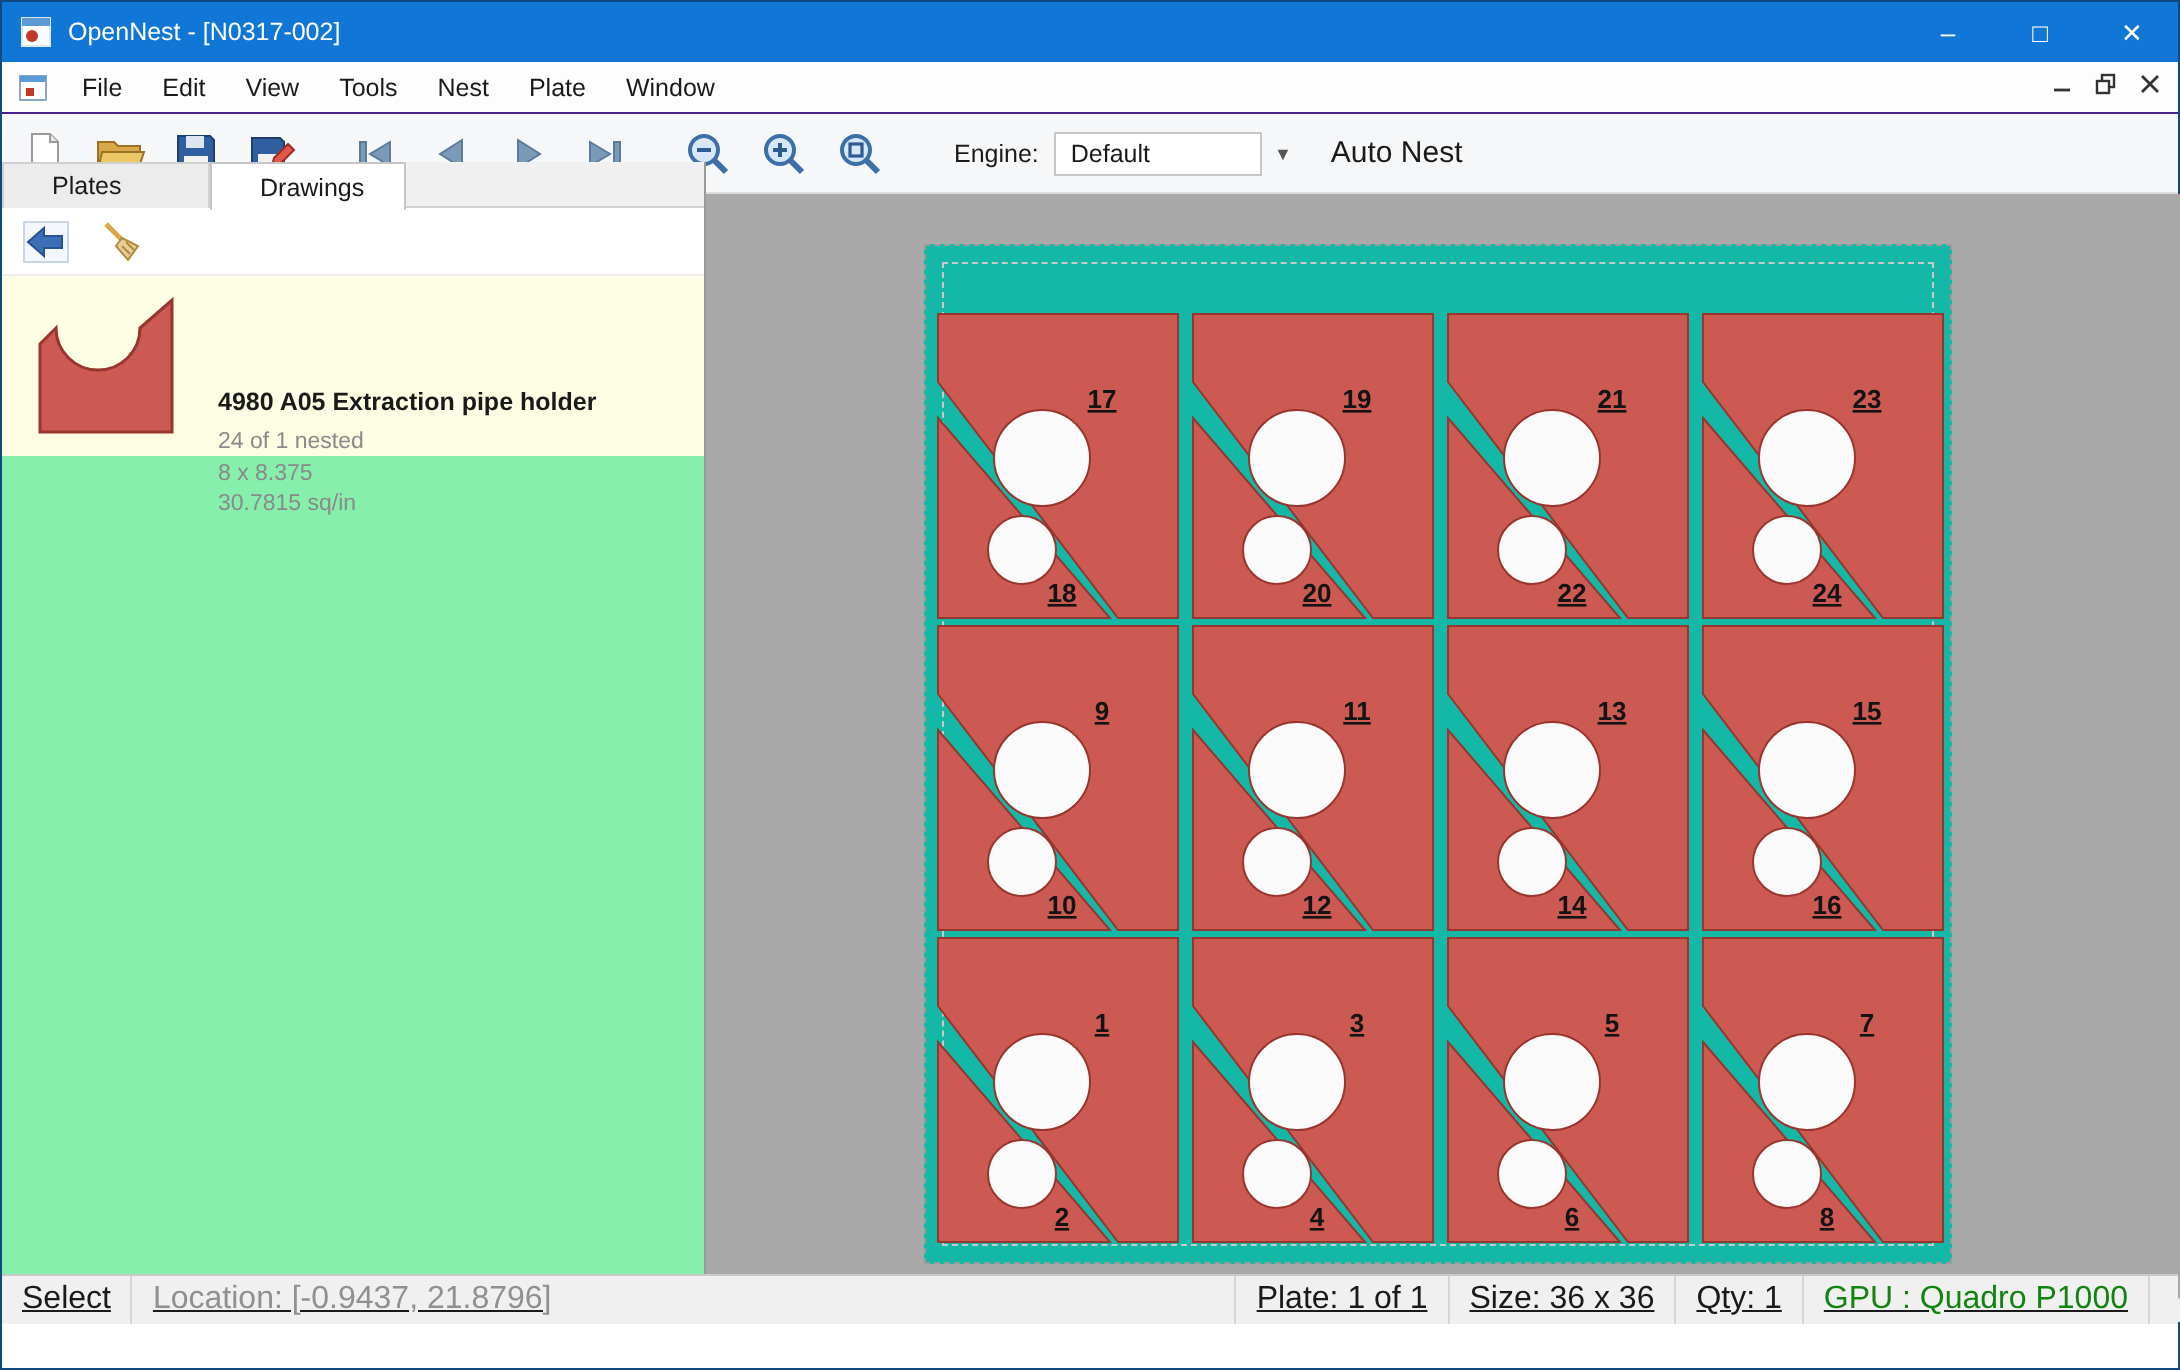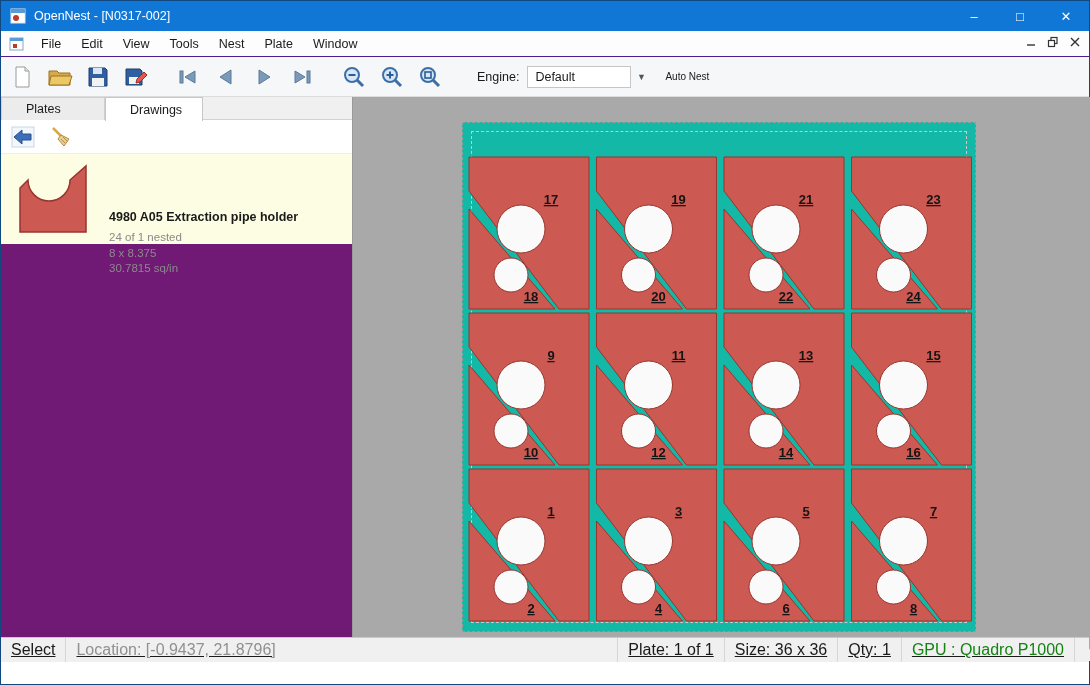--- a/index.html
+++ b/index.html
@@ -27,24 +27,24 @@
   
   .toolbar { position:absolute; left:0; top:56px; width:100%; height:40px; background:#f6f7f8;
     border-bottom:1px solid #dcdcdc; display:flex; align-items:center; }
   .tb-btn { width:34px; height:32px; display:flex; align-items:center; justify-content:center; margin-left:4px; }
   .tb-gap { width:14px; }
   .engine-label { font-weight:normal; font-size:12.5px; margin:0 8px 0 30px; }
   .engine-combo { width:104px; height:22px; background:#fff; border:1px solid #c6c6c6;
     display:flex; align-items:center; padding-left:7px; font-size:12.5px; }
   .combo-arrow { width:16px; height:22px; display:flex; align-items:center; justify-content:center;
     color:#555; font-size:9px; margin-left:2px; }
-  .autonest { font-size:10px; margin-left:16px; }
-
-  
-  .leftpanel { position:absolute; left:0; top:96px; width:352px; height:564px; background:#701a75;
+  .autonest { font-size:15px; margin-left:16px; }
+
+  
+  .leftpanel { position:absolute; left:0; top:80px; width:352px; height:564px; background:#86efac;
     border-right:1px solid #9a9a9a; }
   .tabstrip { position:relative; height:23px; background:#f0f0f0; border-bottom:1px solid #d2d2d2; display:flex; }
   .tab { height:23px; padding:0 24px; display:flex; align-items:center; font-size:12.5px;
     background:#ececec; border:1px solid #d0d0d0; border-bottom:none; }
   .tab.active { background:#fff; position:relative; z-index:2; height:24px; border-color:#c6c6c6; }
   .panel-toolbar { height:34px; background:#fff; border-bottom:1px solid #ededed;
     display:flex; align-items:center; padding-left:8px; gap:10px; }
   .pt-btn { width:28px; height:26px; display:flex; align-items:center; justify-content:center; }
   .drawing-item { height:90px; background:#fdfde3; display:flex; padding:9px 0 0 16px; }
   .thumb { width:72px; height:72px; }

